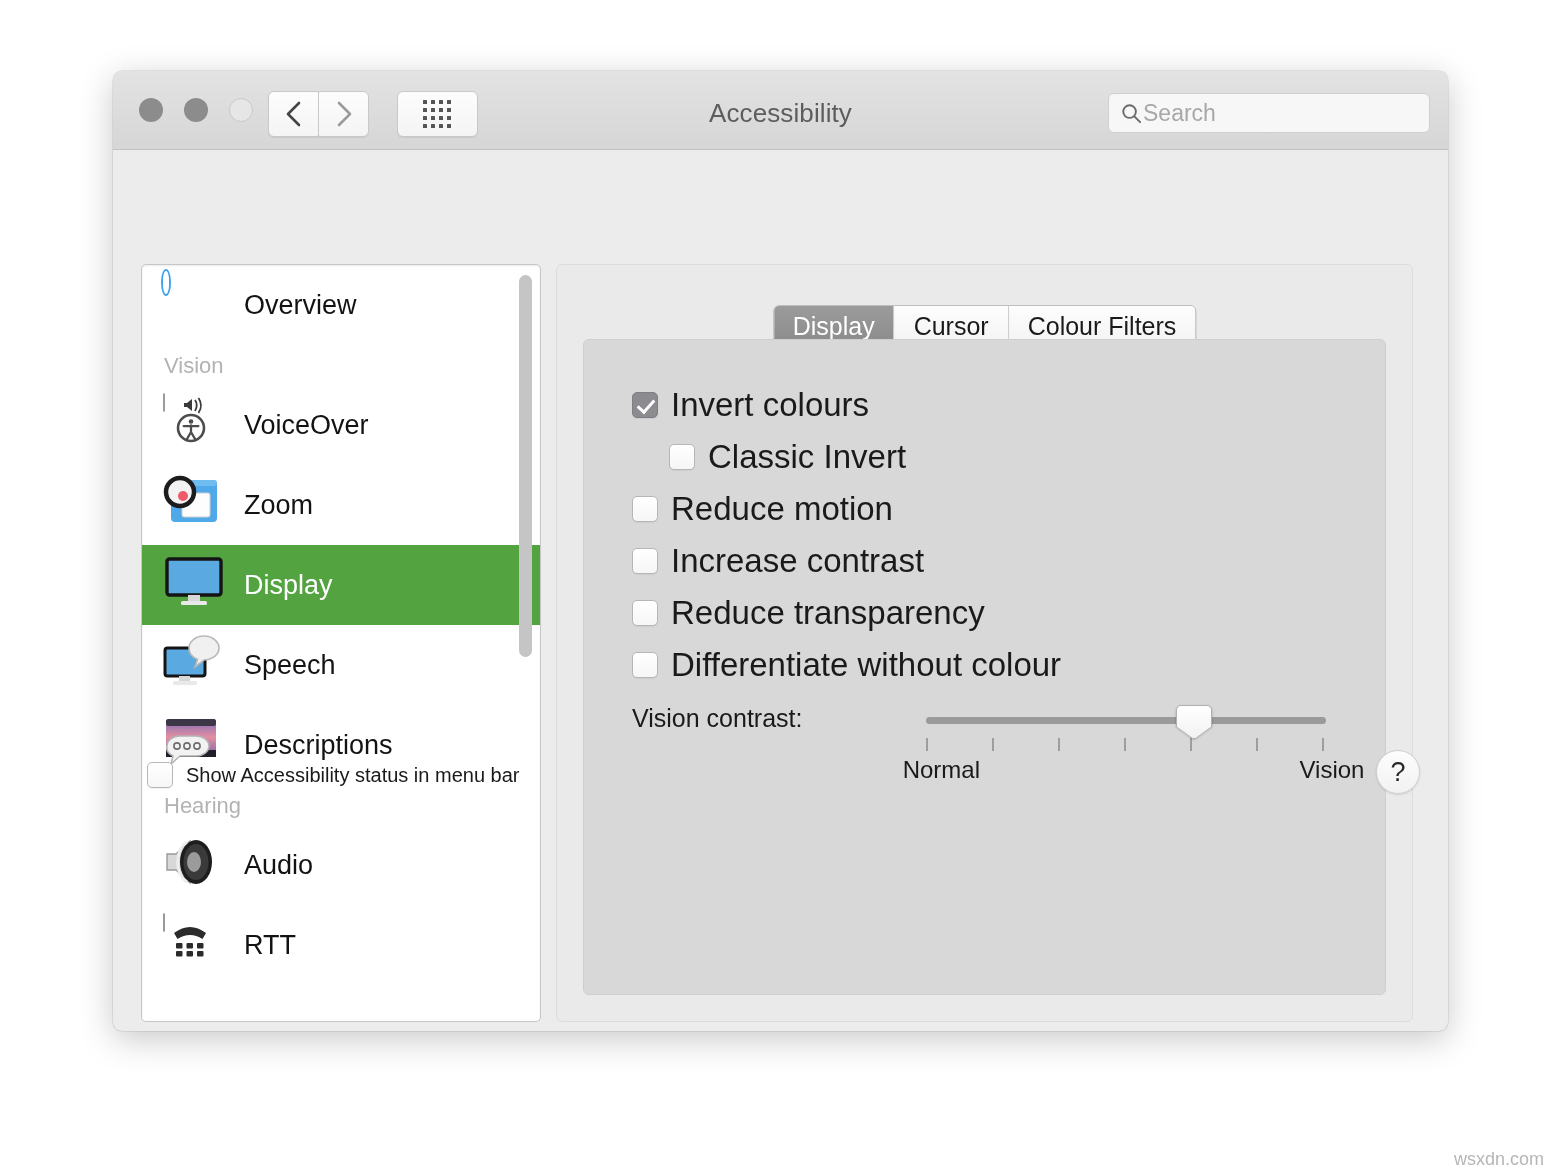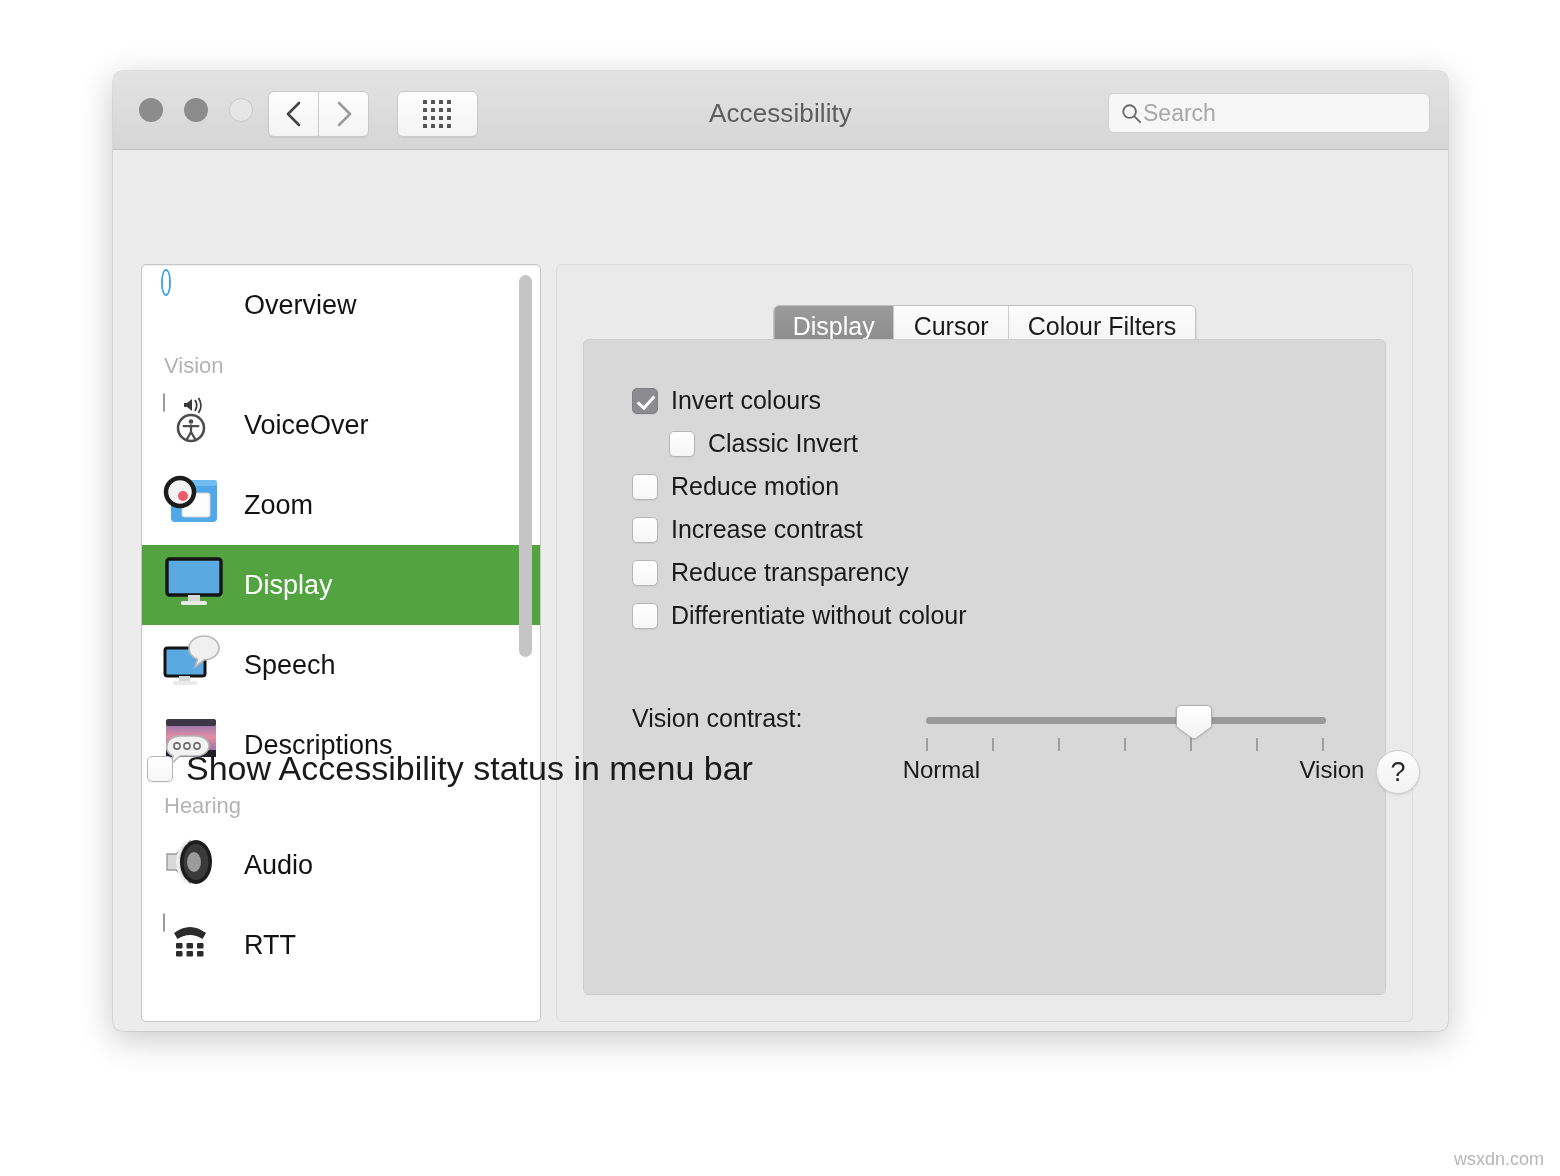--- a/index.html
+++ b/index.html
@@ -113,21 +113,21 @@
     width:26px;height:26px;flex:0 0 26px;border-radius:5px;box-sizing:border-box;
     background:linear-gradient(to bottom,#ffffff,#f6f6f6);
     border:1px solid #b6b6b6;box-shadow:0 1px 1px rgba(0,0,0,.06);
     position:relative;
   }
   .cbox.checked{background:#8b8b90;border-color:#7e7e83;}
   .cbox.checked:after{
     content:"";position:absolute;left:8px;top:3px;width:7px;height:14px;
     border:solid #ffffff;border-width:0 3px 3px 0;transform:rotate(42deg);
   }
-  .cblabel{font-size:25px;color:#1a1a1a;white-space:nowrap;}
+  .cblabel{font-size:33px;color:#1a1a1a;white-space:nowrap;}
 
   #checkgroup{position:absolute;left:48px;top:46px;}
   #checkgroup>div{margin-bottom:14px;}
   #row-classic-invert{margin-left:37px;}
 
   
   #slider-area{position:absolute;left:48px;top:360px;width:700px;}
   #slider-label{position:absolute;left:0;top:4px;font-size:25px;color:#1a1a1a;white-space:nowrap;}
   #track{position:absolute;left:294px;top:17px;width:400px;height:7px;background:#9a9a9a;border-radius:4px;}
   #ticks{position:absolute;left:294px;top:38px;width:400px;height:14px;}
@@ -139,21 +139,21 @@
     border-radius:5px 5px 3px 3px;
     clip-path:polygon(0 0,100% 0,100% 62%,50% 100%,0 62%);
   }
   #thumb-wrap{position:absolute;left:272px;top:2px;width:34px;height:40px;
     filter:drop-shadow(0 1px 1px rgba(0,0,0,.25));}
   #slider-min{position:absolute;left:232px;top:56px;width:116px;text-align:right;font-size:24px;color:#1a1a1a;}
   #slider-max{position:absolute;left:620px;top:56px;width:160px;text-align:center;font-size:24px;color:#1a1a1a;}
 
   
   #footer-cb{position:absolute;left:34px;bottom:30px;display:flex;align-items:center;gap:13px;}
-  #footer-cb .cblabel{font-size:34px;}
+  #footer-cb .cblabel{font-size:20px;}
   #help-btn{
     position:absolute;right:28px;bottom:24px;width:42px;height:42px;border-radius:50%;
     background:linear-gradient(to bottom,#fdfdfd,#f2f2f2);border:1px solid #cfcfcf;
     box-shadow:0 1px 2px rgba(0,0,0,.12);
     display:flex;align-items:center;justify-content:center;
     font-size:27px;color:#2a2a2a;
   }
 
   
   #watermark{position:absolute;right:16px;bottom:6px;font-size:18px;color:#b6b6b6;}

